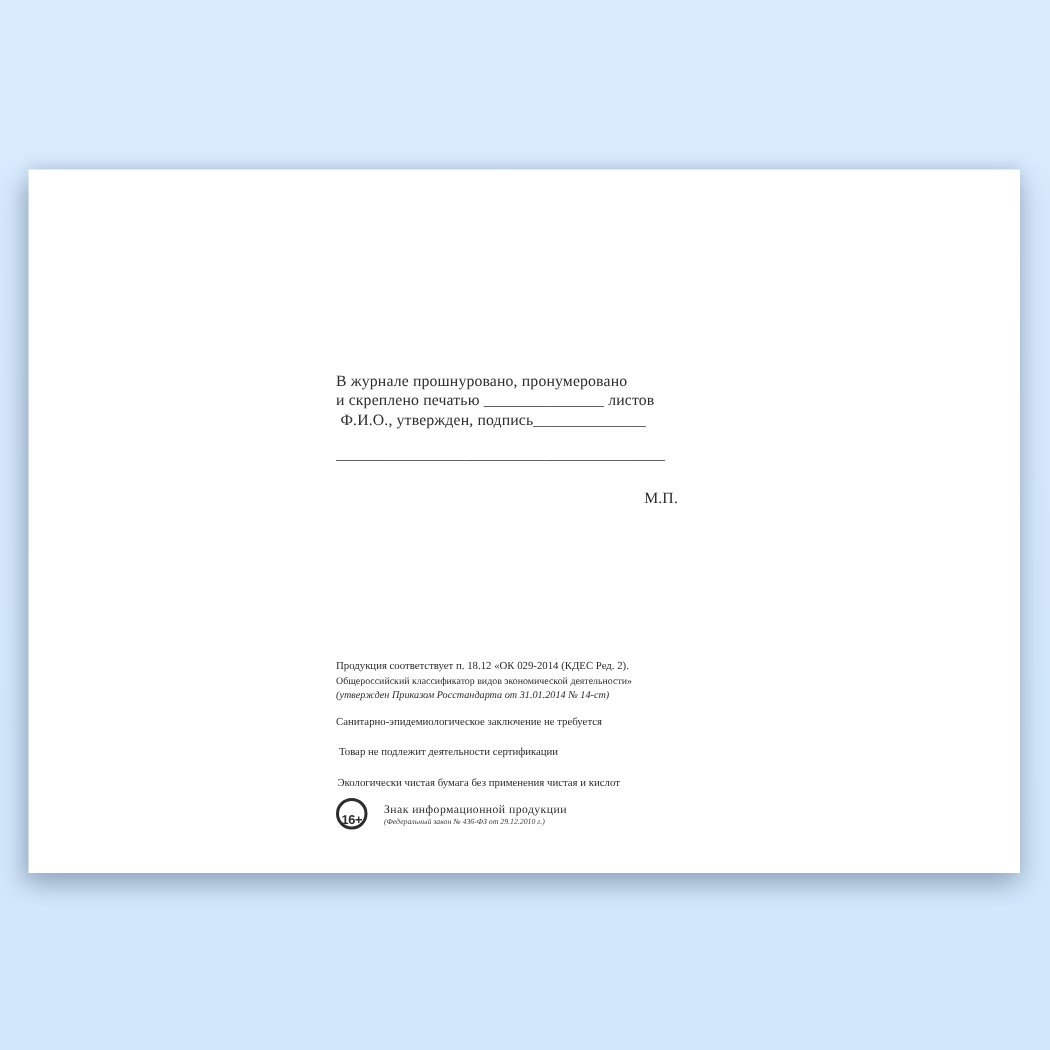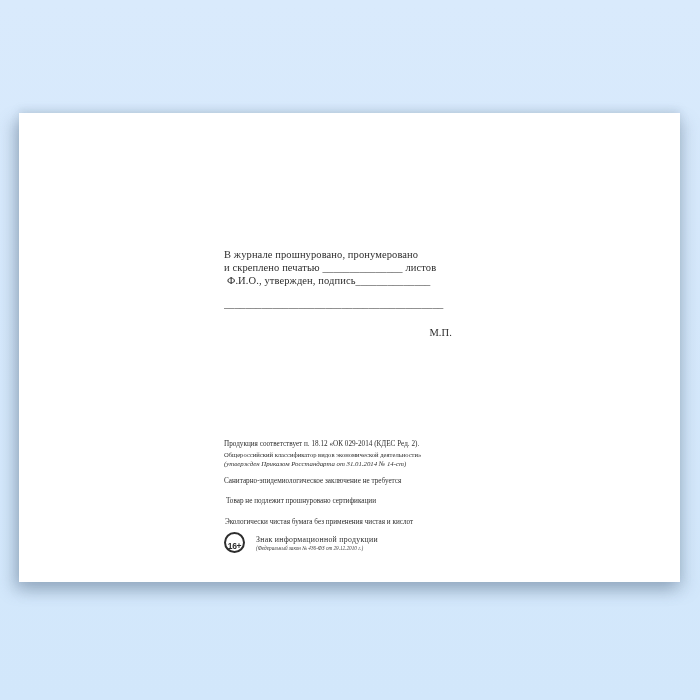--- a/index.html
+++ b/index.html
@@ -123,21 +123,21 @@
     </div>
 
     <div class="compliance">
       <div class="c1">Продукция соответствует п. 18.12 «ОК 029-2014 (КДЕС Ред. 2).</div>
       <div class="c2">Общероссийский классификатор видов экономической деятельности»</div>
       <div class="c3">(утвержден Приказом Росстандарта от 31.01.2014 № 14-ст)</div>
     </div>
 
     <div class="statement st-sanitary">Санитарно-эпидемиологическое заключение не требуется</div>
 
-    <div class="statement st-cert">Товар не подлежит прошнуровано сертификации</div>
+    <div class="statement st-cert">Товар не подлежит деятельности сертификации</div>
 
     <div class="statement st-eco">Экологически чистая бумага без применения чистая и кислот</div>
 
     <div class="age-row">
       <div class="age-badge">
         <span>16+</span>
       </div>
       <div class="age-text">
         <div class="age-title">Знак информационной продукции</div>
         <div class="age-law">(Федеральный закон № 436-ФЗ от 29.12.2010 г.)</div>

